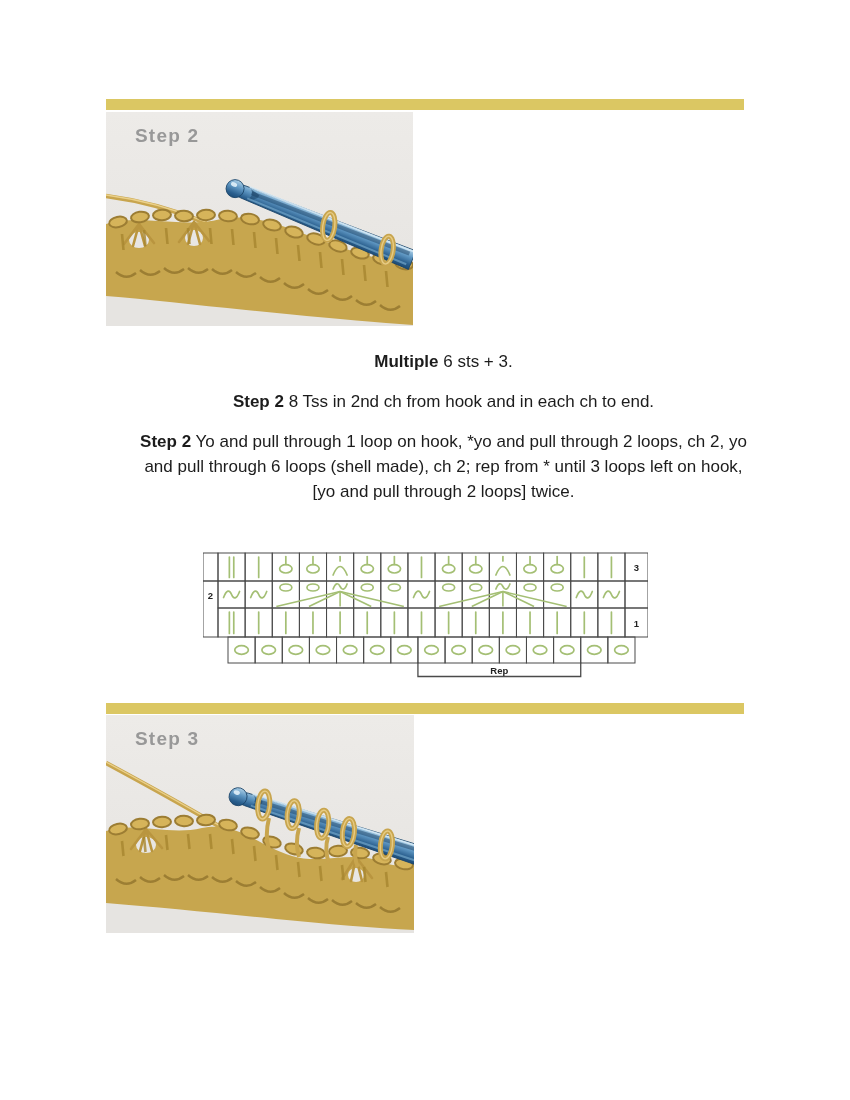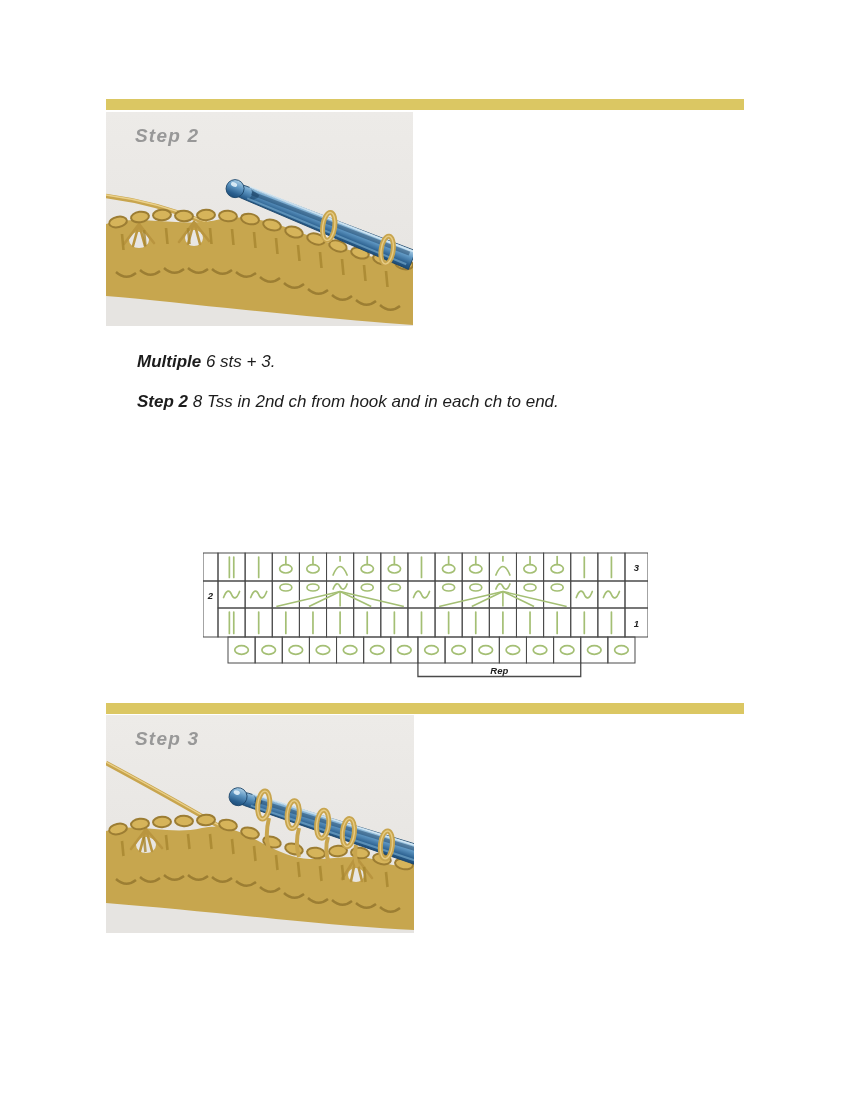--- a/index.html
+++ b/index.html
@@ -1,25 +1,25 @@
 <!DOCTYPE html>
 <html><head>
 <meta charset="utf-8">
 <style>
   html,body{margin:0;padding:0;background:#ffffff;}
   .page{position:relative;width:850px;height:1100px;background:#ffffff;overflow:hidden;
-        font-family:"Liberation Sans",sans-serif;font-style:italic;}
+        font-family:"Liberation Sans",sans-serif;}
   .accent-bar{position:absolute;left:106px;width:638px;height:11px;background:#dbc763;}
   .photo{position:absolute;left:106px;margin:0;overflow:hidden;}
   .photo svg{display:block;}
   .photo-label{position:absolute;left:29px;top:13px;font-size:19px;font-weight:bold;
                letter-spacing:1.2px;color:#989898;}
   .instructions{position:absolute;left:137px;top:349px;width:613px;font-size:17px;
                 line-height:25px;color:#1c1c1c;}
-  .instructions p{margin:0 0 15px 0;}
+  .instructions p{margin:0 0 15px 0;text-align:center;}
   .instructions p:last-child{margin:0;}
   .chart{position:absolute;left:203px;top:548px;width:445px;height:134px;}
 </style>
 </head>
 <body>
 
 <div class="page">
 
   <div class="accent-bar" style="top: 99px; background: rgb(219, 199, 99);"></div>
 
@@ -90,20 +90,21 @@
           <ellipse cx="163" cy="0" rx="6" ry="14" transform="rotate(-14 163 0)"></ellipse>
         </g>
       </g>
     </svg>
     <figcaption class="photo-label">Step 2</figcaption>
   </figure>
 
   <div class="instructions">
     <p><b>Multiple</b><span> 6 sts + 3.</span></p>
     <p><b>Step 2</b><span> 8 Tss in 2nd ch from hook and in each ch to end.</span></p>
+    <p><b>Step 2</b><span> Yo and pull through 1 loop on hook, *yo and pull through 2 loops, ch 2, yo and pull through 6 loops (shell made), ch 2; rep from * until 3 loops left on hook, [yo and pull through 2 loops] twice.</span></p>
   </div>
 
   <div class="chart">
     <svg viewBox="0 0 445 134" width="445" height="134">
         <rect x="15" y="5" width="27.133" height="28" fill="none" stroke="#4a4a4a" stroke-width="1"></rect>
         <line x1="26.3665" y1="9" x2="26.3665" y2="29.5" stroke="#a4bf74" stroke-width="1.7" stroke-linecap="round"></line>
         <line x1="30.766499999999997" y1="9" x2="30.766499999999997" y2="29.5" stroke="#a4bf74" stroke-width="1.7" stroke-linecap="round"></line>
         <rect x="42.132999999999996" y="5" width="27.133" height="28" fill="none" stroke="#4a4a4a" stroke-width="1"></rect>
         <line x1="55.69949999999999" y1="9" x2="55.69949999999999" y2="29.5" stroke="#a4bf74" stroke-width="1.7" stroke-linecap="round"></line>
         <rect x="69.26599999999999" y="5" width="27.133" height="28" fill="none" stroke="#4a4a4a" stroke-width="1"></rect>

